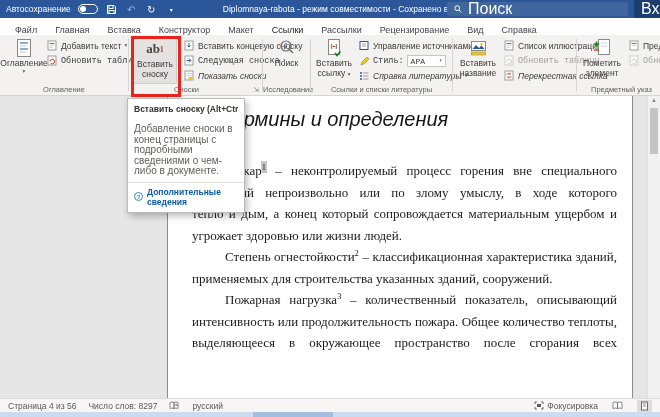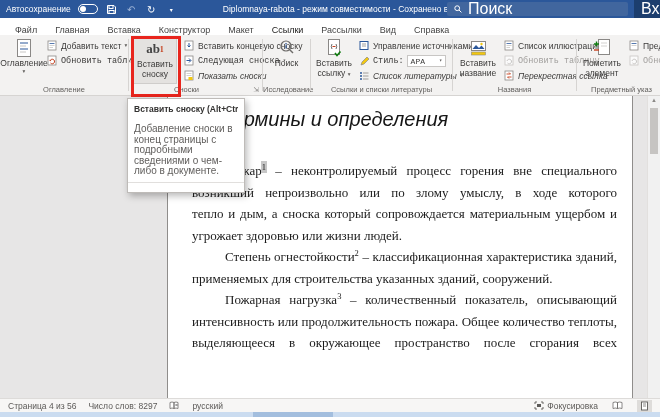--- a/index.html
+++ b/index.html
@@ -127,20 +127,21 @@
 </div>
 
 <div class="tabrow">
   <span class="tab">Файл</span>
   <span class="tab">Главная</span>
   <span class="tab">Вставка</span>
   <span class="tab">Конструктор</span>
   <span class="tab">Макет</span>
   <span class="tab active">Ссылки</span>
   <span class="tab">Рассылки</span>
+  <span class="tab">Рецензирование</span>
   <span class="tab">Вид</span>
   <span class="tab">Справка</span>
 </div>
 
 <div class="ribbon">
 
   <div class="group" style="left:0;width:128px">
     <div class="bigbtn" style="left:2px">
       <span class="bic">
         <svg width="18" height="20" viewBox="0 0 18 20">
@@ -266,21 +267,21 @@
     </div>
     <div class="sbtn r3" style="left:48px">
       <svg width="11" height="11" viewBox="0 0 11 11">
         <circle cx="2" cy="3" r="1" fill="#2b579a"></circle>
           <line x1="4" y1="3" x2="9.5" y2="3" stroke="#8a8886" stroke-width=".8"></line>
         <circle cx="2" cy="6" r="1" fill="#2b579a"></circle>
           <line x1="4" y1="6" x2="9.5" y2="6" stroke="#8a8886" stroke-width=".8"></line>
         <circle cx="2" cy="9" r="1" fill="#2b579a"></circle>
           <line x1="4" y1="9" x2="9.5" y2="9" stroke="#8a8886" stroke-width=".8"></line>
       </svg>
-      <span>Список литературы</span>
+      <span>Справка литературы</span>
       <span class="caret">▾</span>
     </div>
     <div class="glabel">Ссылки и списки литературы</div>
   </div>
   <div class="gsep" style="left:452px"></div>
 
   <div class="group" style="left:453px;width:123px">
     <div class="bigbtn" style="left:3px;width:44px">
       <span class="bic">
         <svg width="19" height="19" viewBox="0 0 19 19">
@@ -309,21 +310,20 @@
       </svg>
       <span>Обновить таблицу</span>
     </div>
     <div class="sbtn r3" style="left:51px">
       <svg width="11" height="11" viewBox="0 0 11 11">
         <rect x="1" y="1" width="8" height="9" fill="#fff" stroke="#8a8886" stroke-width=".8"></rect>
         <path d="M2.5 4 h4 l-1.5-1.5 M7.5 7 h-4 l1.5 1.5" fill="none" stroke="#c43e1c" stroke-width=".9"></path>
       </svg>
       <span>Перекрестная ссылка</span>
     </div>
-    <div class="glabel">Названия</div>
   </div>
   <div class="gsep" style="left:576px"></div>
 
   <div class="group" style="left:577px;width:83px;overflow:hidden">
     <div class="bigbtn" style="left:4px;width:42px">
       <span class="bic">
         <svg width="18" height="20" viewBox="0 0 18 20">
           <rect x="5.5" y="1.5" width="11" height="15" fill="#fff" stroke="#8a8886"></rect>
           <line x1="8" y1="5" x2="14" y2="5" stroke="#c8c6c4" stroke-width=".8"></line>
           <line x1="8" y1="8" x2="14" y2="8" stroke="#c8c6c4" stroke-width=".8"></line>
@@ -354,39 +354,43 @@
 </div>
 
 <div class="red-rect"></div>
 
 <div class="docarea">
   <div class="page">
     <div class="heading">Термины и определения</div>
     <div class="textblock">
       <div class="dline ind"><span>Пожар</span><sup class="sel">1</sup><span> – неконтролируемый процесс горения вне специального очага,</span></div>
       <div class="dline"><span>возникший непроизвольно или по злому умыслу, в ходе которого выделяются</span></div>
-      <div class="dline"><span>тепло и дым, а сноска который сопровождается материальным ущербом и</span></div>
+      <div class="dline"><span>тепло и дым, а конец который сопровождается материальным ущербом и</span></div>
       <div class="dline endp"><span>угрожает здоровью или жизни людей.</span></div>
       <div class="dline ind"><span>Степень огнестойкости</span><sup>2</sup><span> – классификационная характеристика зданий,</span></div>
       <div class="dline endp"><span>применяемых для строительства указанных зданий, сооружений.</span></div>
       <div class="dline ind"><span>Пожарная нагрузка</span><sup>3</sup><span> – количественный показатель, описывающий</span></div>
       <div class="dline"><span>интенсивность или продолжительность пожара. Общее количество теплоты,</span></div>
       <div class="dline"><span>выделяющееся в окружающее пространство после сгорания всех</span></div>
     </div>
   </div>
   <div class="vscroll">
     <div class="arr">▲</div>
     <div class="thumb"></div>
   </div>
 </div>
 
 <div class="tooltip">
   <div class="tt-title">Вставить сноску (Alt+Ctrl+F)</div>
   <div class="tt-body">Добавление сноски в конец страницы с подробными сведениями о чем-либо в документе.</div>
   <div class="tt-sep"></div>
+  <div class="tt-link">
+    <span class="q-icon">?</span>
+    <span>Дополнительные сведения</span>
+  </div>
 </div>
 
 <div class="status">
   <span class="sitem">Страница 4 из 56</span>
   <span class="sitem">Число слов: 8297</span>
   <span class="sitem">
     <svg width="11" height="9" viewBox="0 0 11 9">
       <path d="M1 1.5 q2-1 4 0 v6 q-2-1-4 0 z M5 1.5 q2-1 4 0 v6 q-2-1-4 0 z" fill="#fff" stroke="#6d6b69" stroke-width=".8"></path>
       <path d="M6.5 3 l2 2 M8.5 3 l-2 2" stroke="#6d6b69" stroke-width=".8"></path>
     </svg>

